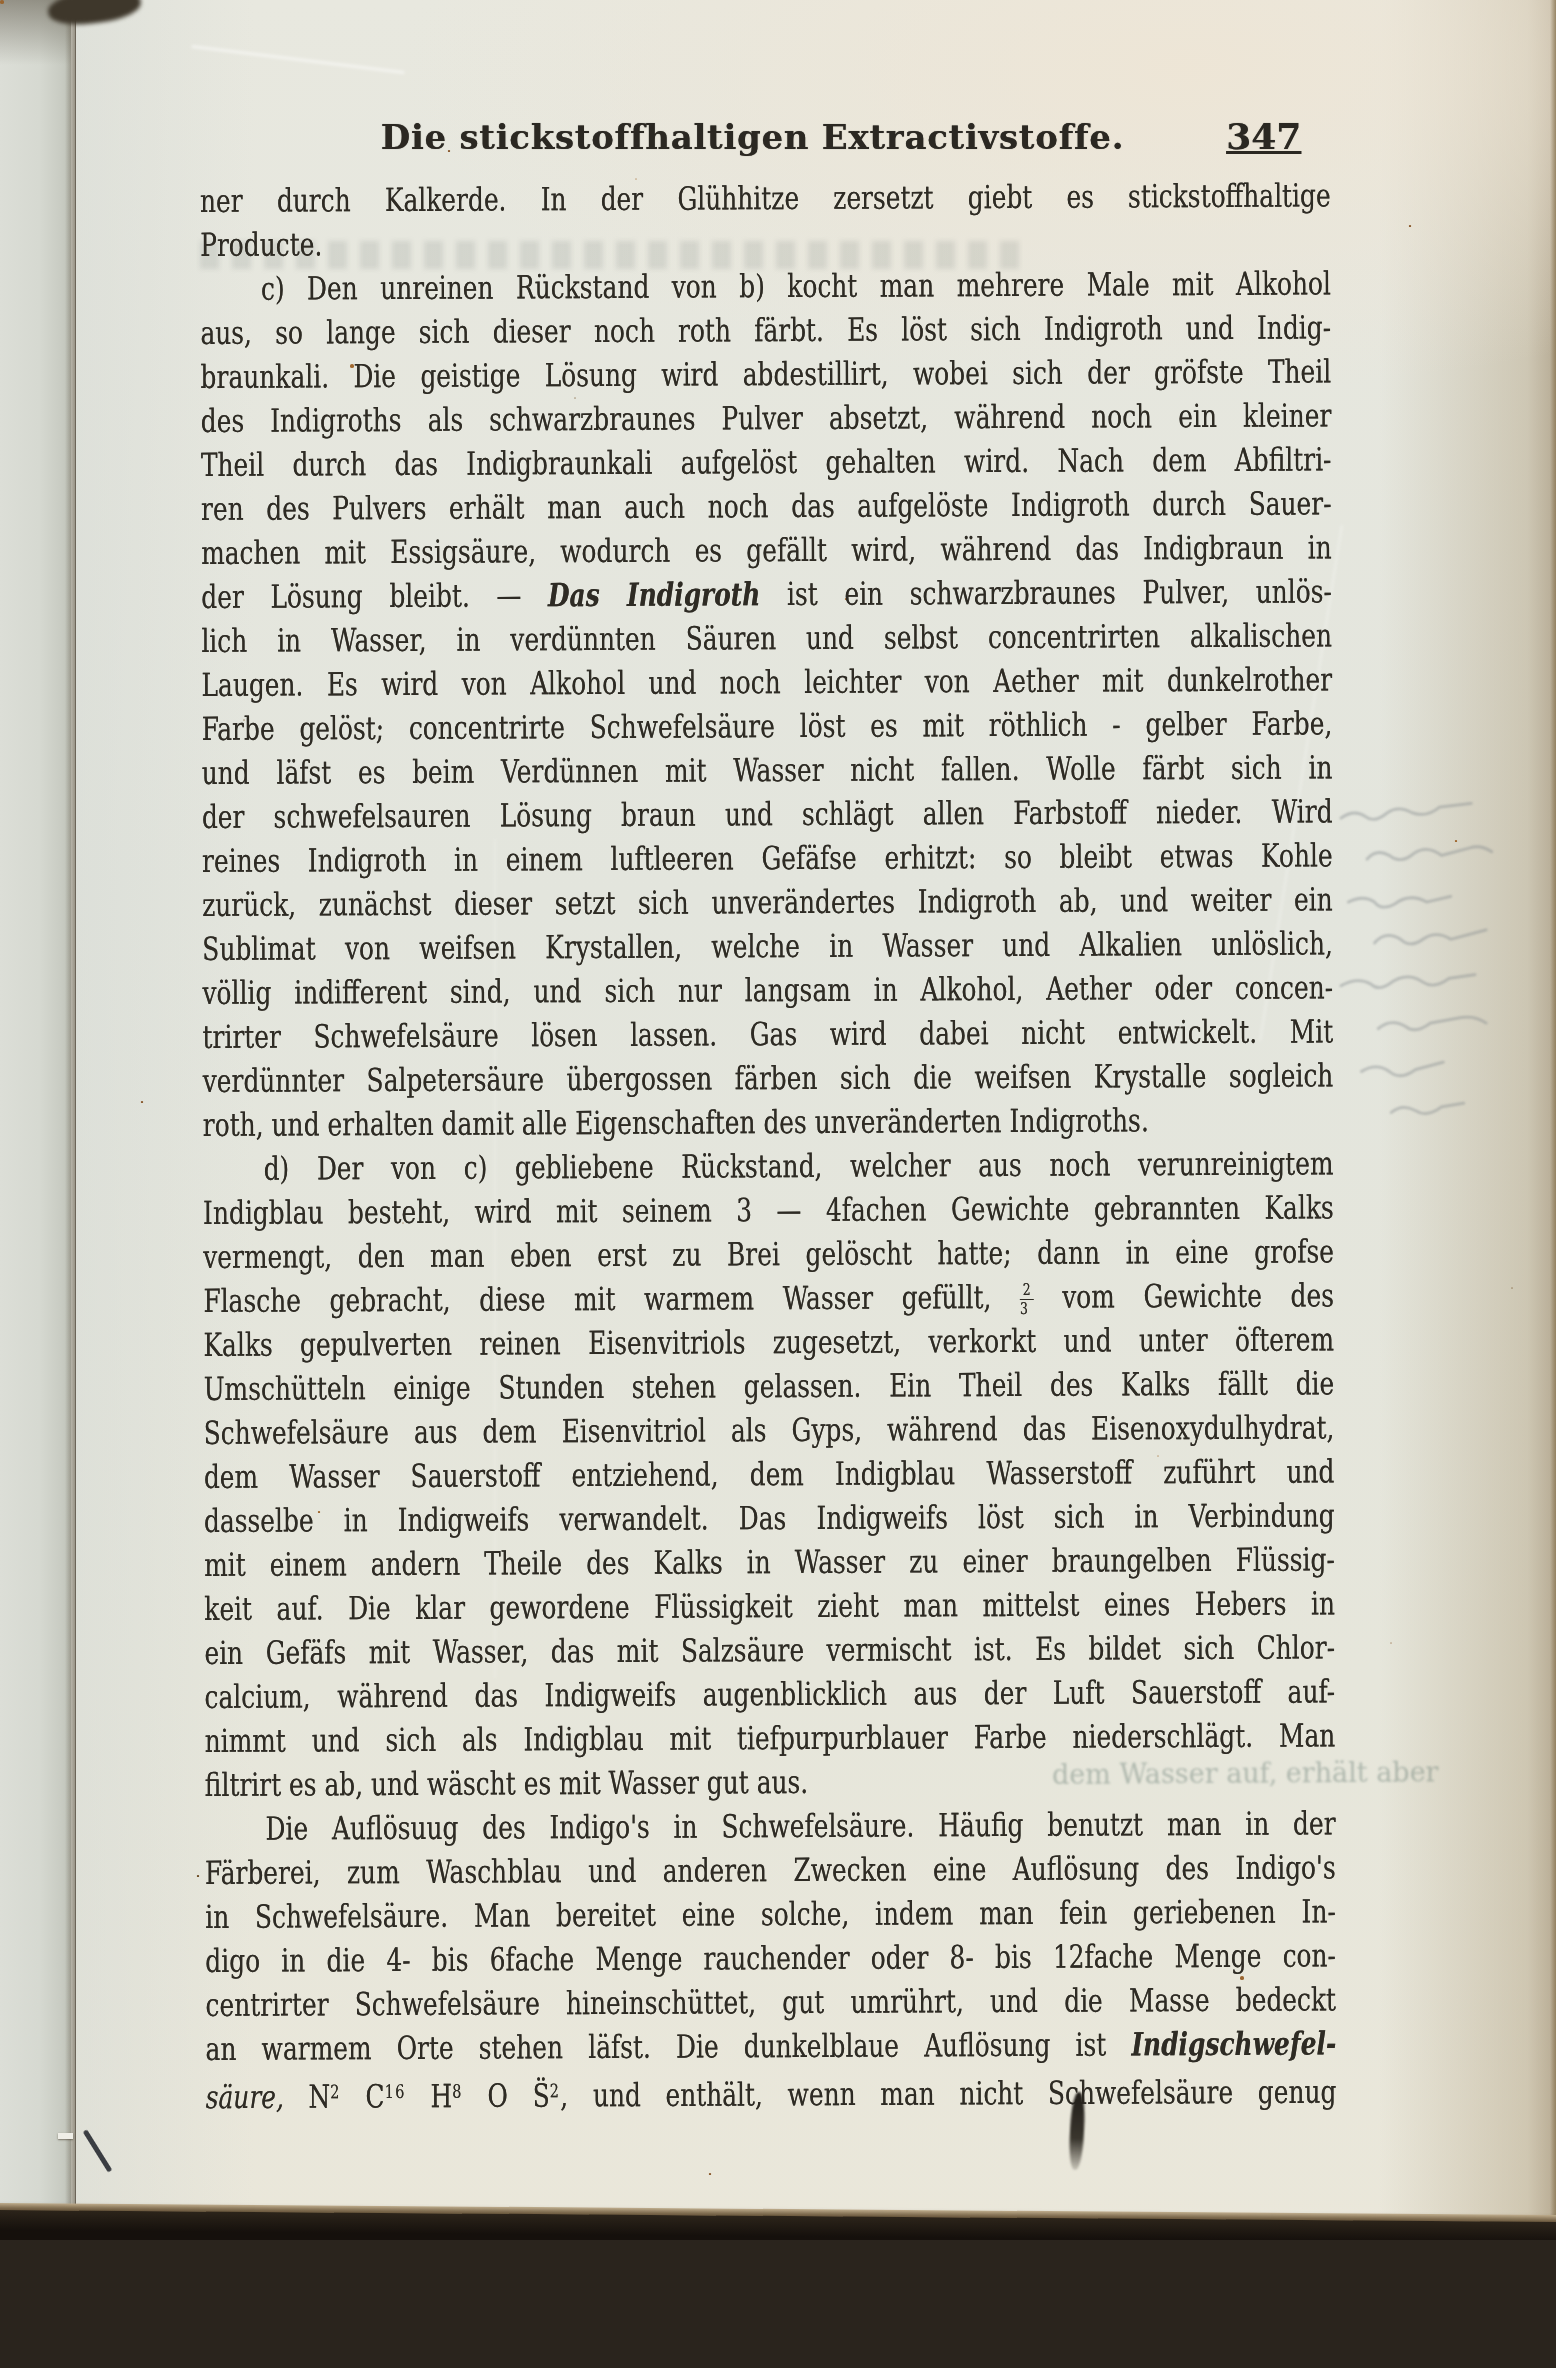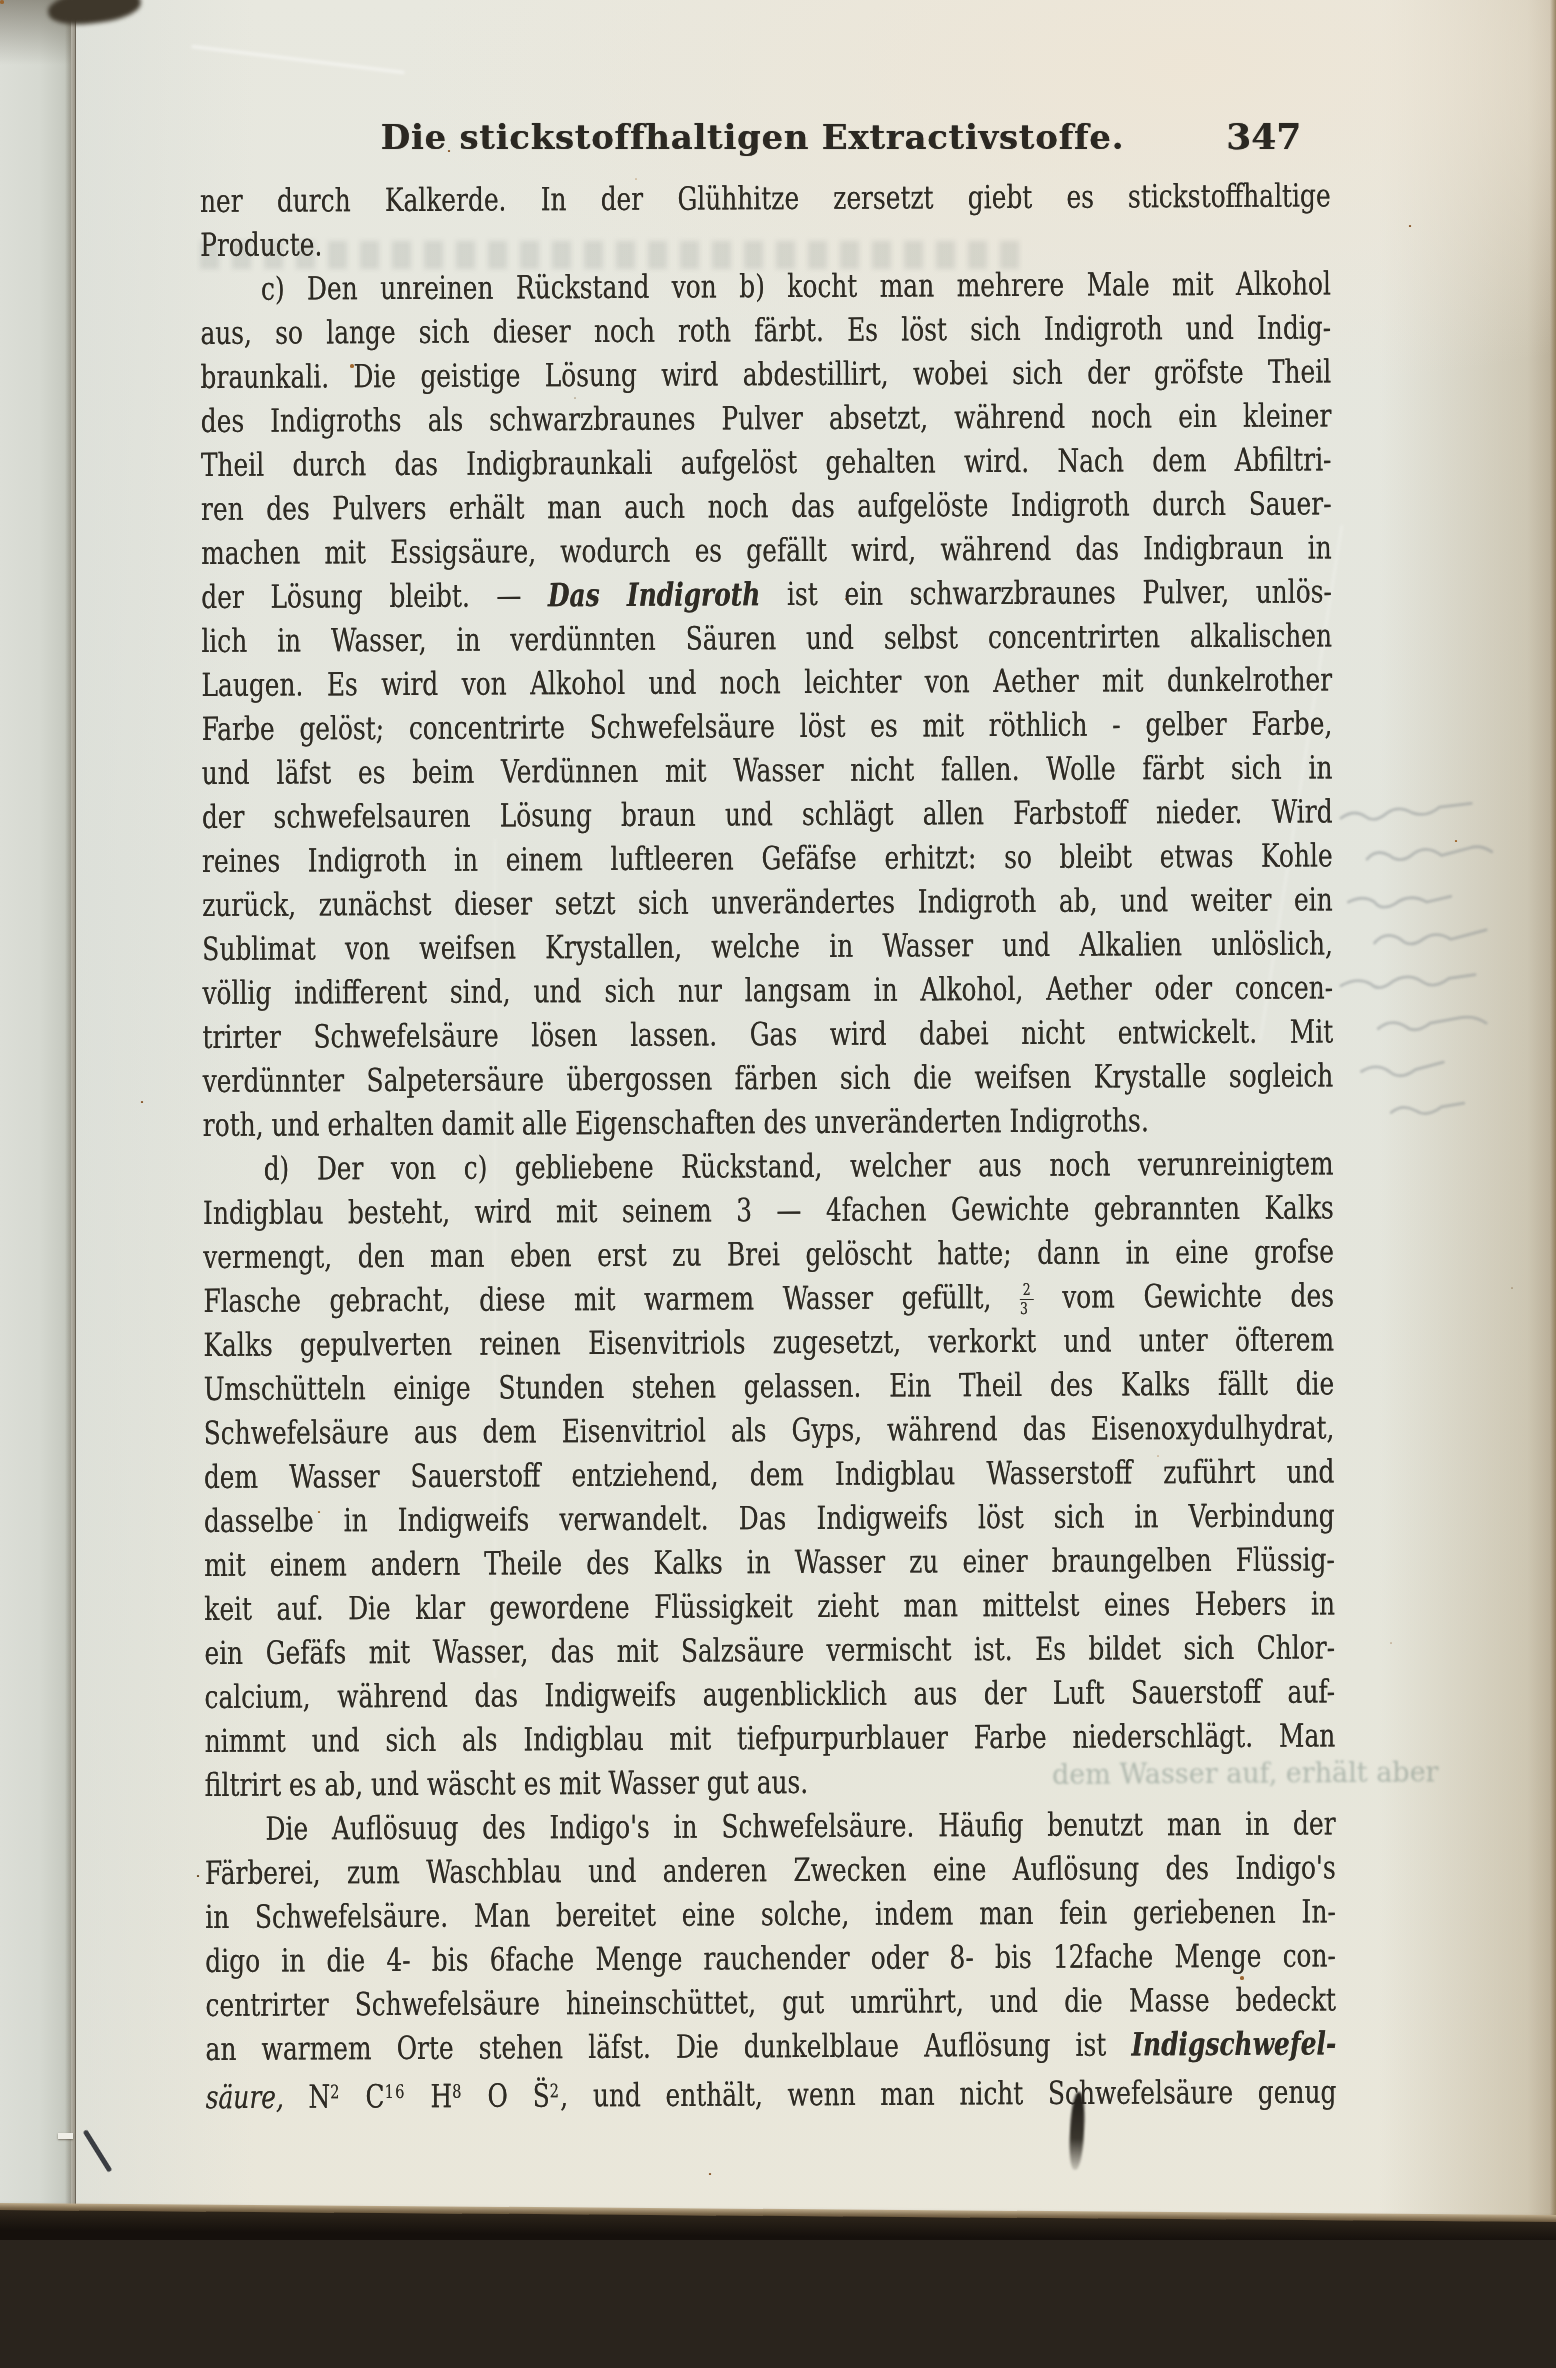--- a/index.html
+++ b/index.html
@@ -40,21 +40,21 @@
       1510px 1286px 0 -1.4px #6b4a22, 317px 1510px 0 -0.9px #a0682f, 1389px 1641px 0 -1.4px #8a5a2e,
       196px 1874px 0 -0.9px #6b4a22, 1240px 1976px 0 0 #9a6530, 708px 2172px 0 -0.9px #8a5a2e,
       965px 2237px 0 -0.5px #7a4e26, 522px 2303px 0 -1.4px #8a5a2e, 1156px 1454px 0 -1.4px #a0682f,
       401px 1221px 0 -1.4px #8a5a2e, 634px 177px 0 -1.4px #a0682f;}
   
   .header-row{position:absolute;left:200px;top:117px;width:1105px;height:47px;color:#2b2822;}
   .running-title{position:absolute;left:0;right:0;text-align:center;
       font-size:34px;font-weight:bold;letter-spacing:0.7px;
       text-shadow:0 0 0.7px rgba(43,40,34,.8);}
   .page-num{position:absolute;right:3.7px;top:-1.9px;font-size:36px;font-weight:bold;
-      text-shadow:0 0 0.7px rgba(43,40,34,.8);}
+      text-shadow:0 0 0.7px rgba(43,40,34,.8);text-decoration:underline;}
   
   .body-text{position:absolute;left:200px;top:179px;width:1454px;
       transform:scaleX(0.7776) rotate(-0.22deg);transform-origin:0 0;
       font-size:32px;line-height:44px;color:#2e2b24;
       text-shadow:0 0 0.7px rgba(46,43,36,.75);}
   .ln{text-align:justify;text-align-last:justify;height:44px;white-space:normal;}
   .ln.end{text-align-last:left;}
   .ln.ind{text-indent:78px;}
   .bi{font-weight:bold;font-style:italic;}
   .it{font-style:italic;}

